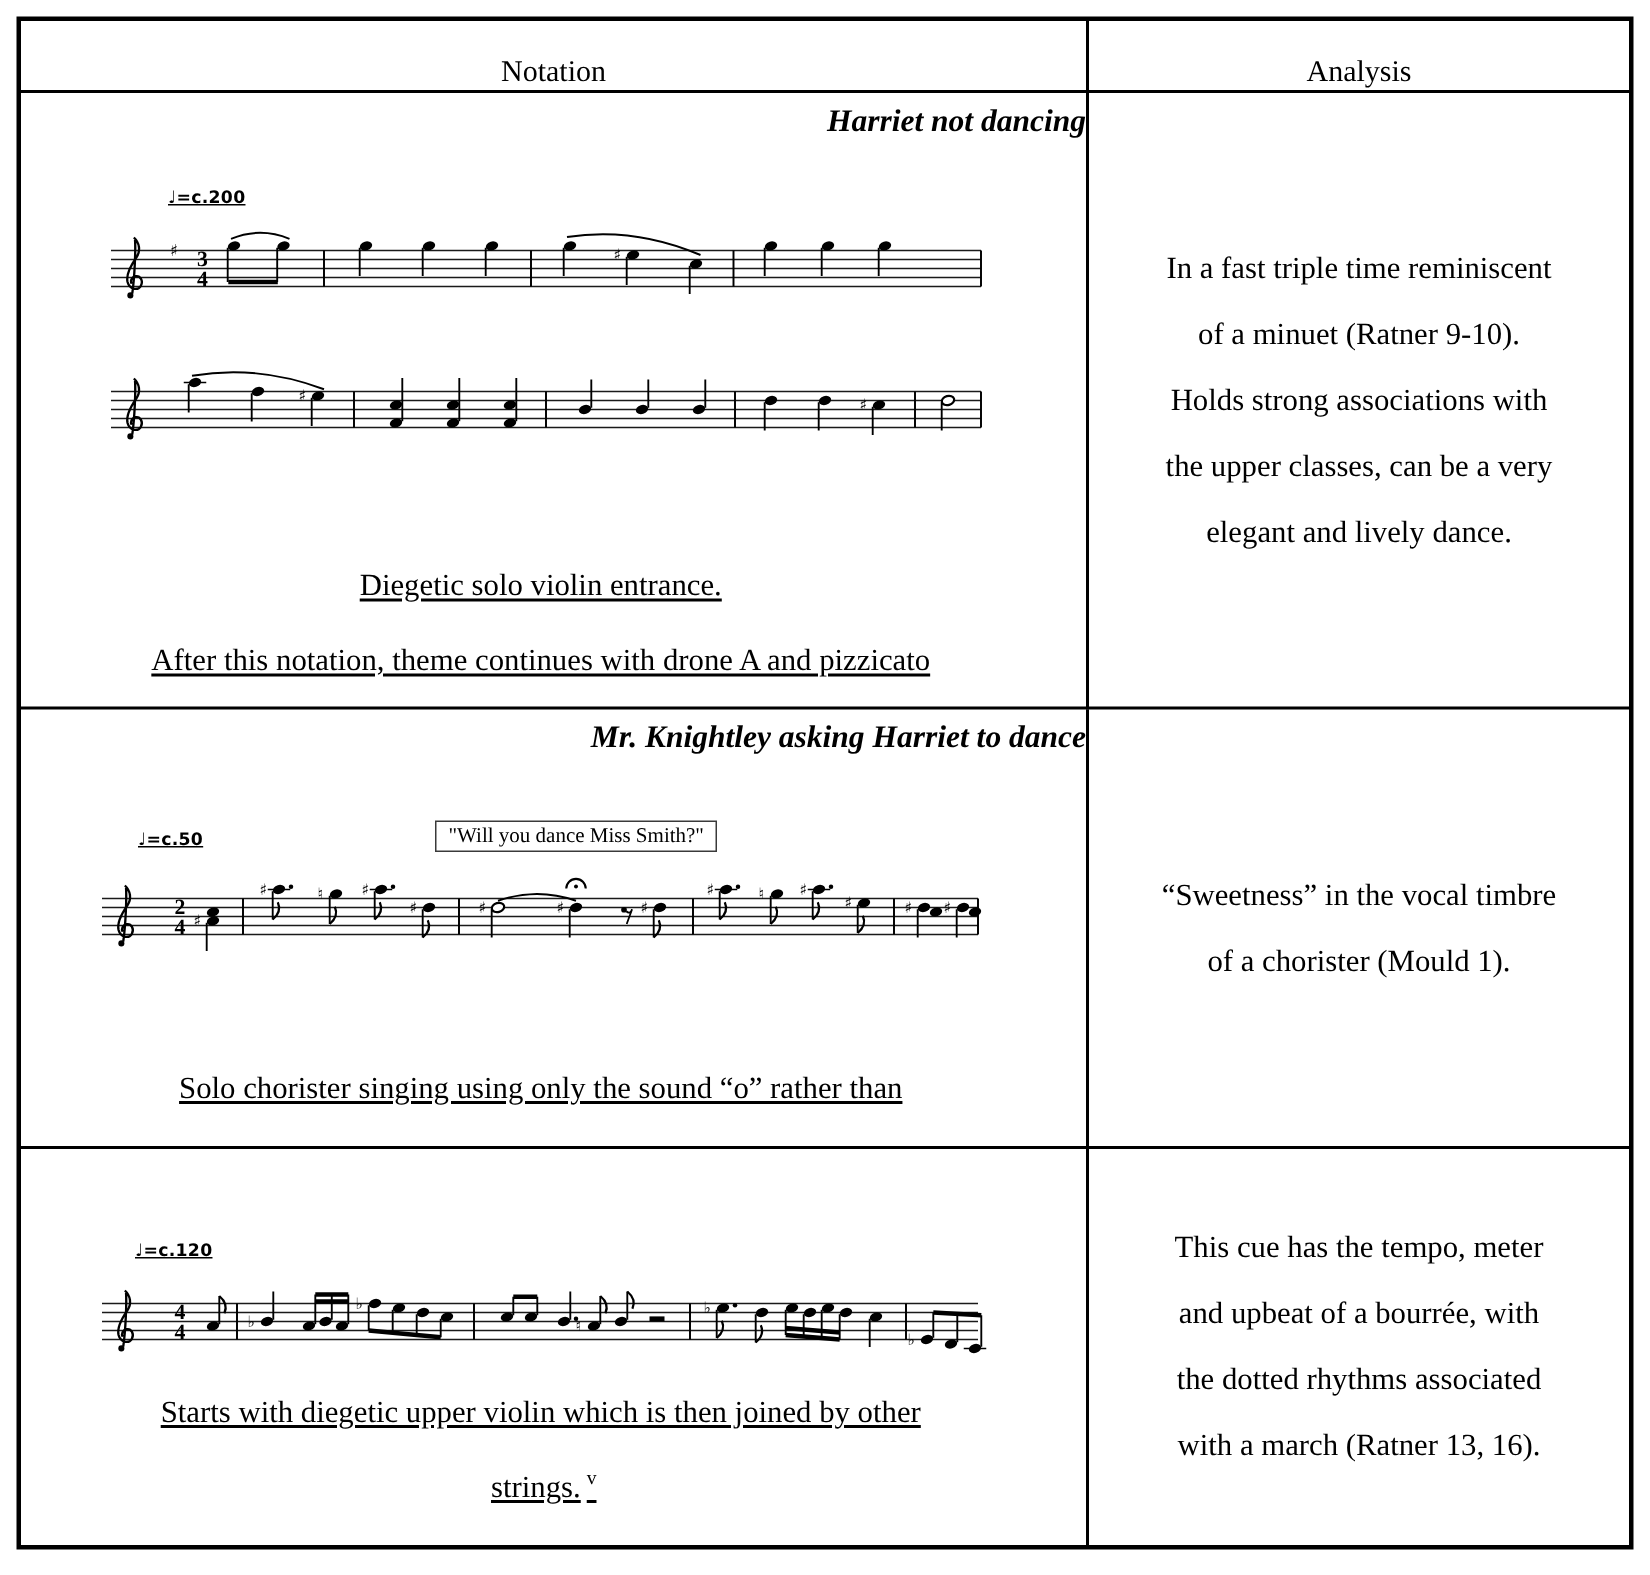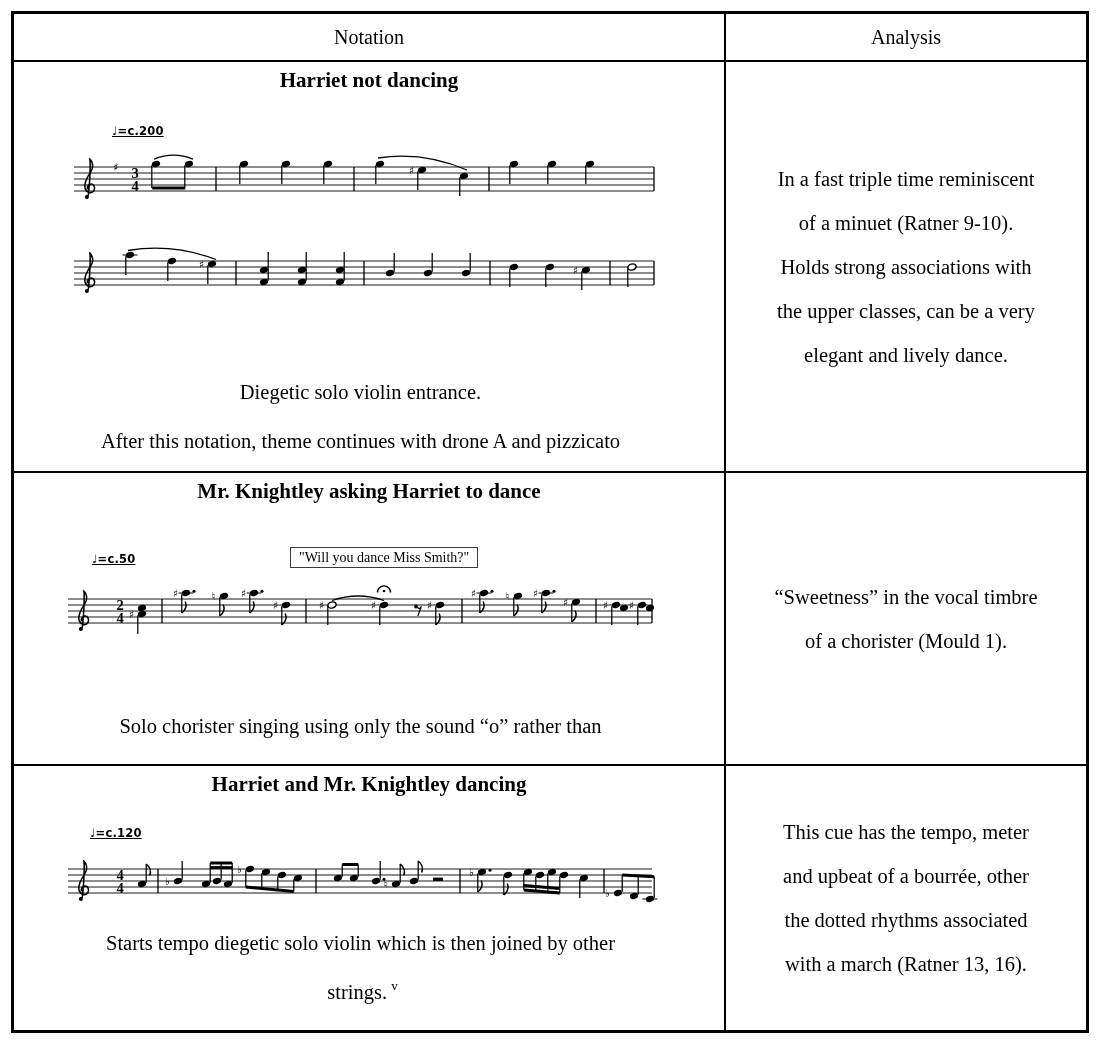--- a/index.html
+++ b/index.html
@@ -5,32 +5,32 @@
   html,body{margin:0;padding:0;}
   body{width:1100px;height:1050px;background:#fff;position:relative;
        font-family:"Liberation Serif",serif;color:#000;}
   .tbl{position:absolute;left:11px;top:11px;width:1078px;height:1022px;
        border:3px solid #000;display:grid;
        grid-template-columns:712px auto;
        grid-template-rows:48px 411px 293px auto;box-sizing:border-box;}
   .cell{box-sizing:border-box;}
   .bR{border-right:2.5px solid #000;}
   .bB{border-bottom:2.5px solid #000;}
-  .hcell{display:flex;align-items:center;justify-content:center;font-size:20px;}
+  .hcell{display:flex;align-items:flex-end;justify-content:center;font-size:20px;}
   .ncell{position:relative;overflow:hidden;}
   .acell{display:flex;flex-direction:column;align-items:center;justify-content:center;
          padding:0 16px;}
-  .row-title{position:absolute;top:6px;left:0;right:0;text-align:center;
-             font-weight:bold;font-size:21px;}
+  .row-title{position:absolute;top:6px;left:0;right:0;text-align:right;
+             font-weight:bold;font-size:21px;font-style:italic;}
   .tempo{position:absolute;font-family:"DejaVu Sans",sans-serif;font-weight:bold;
          font-size:11.5px;letter-spacing:0.2px;text-decoration:underline;}
   .staff{position:absolute;}
   .lyricbox{position:absolute;border:1.3px solid #3a3a3a;background:#fff;
             font-size:14px;line-height:17px;padding:1px 8px;white-space:nowrap;}
-  .caps{position:absolute;left:0;right:13px;text-align:center;}
+  .caps{position:absolute;left:0;right:13px;text-align:center;text-decoration:underline;}
   .cap-line{font-size:20.5px;line-height:44px;}
   .cap-line sup{font-size:13px;position:relative;top:-1px;margin-left:4px;}
   .aline{font-size:20.5px;line-height:44px;text-align:center;}
   svg{display:block;}
 </style>
 </head>
 <body>
 
 <div class="tbl">
 
@@ -250,21 +250,20 @@
       <div class="cap-line"><span>Solo chorister singing using only the sound “o” rather than</span><sup></sup></div>
     </div>
   </div>
 
   <div class="cell acell bB">
     <div class="aline">“Sweetness” in the vocal timbre</div>
     <div class="aline">of a chorister (Mould 1).</div>
   </div>
 
   <div class="cell ncell bR">
-    <div class="row-title">Harriet and Mr. Knightley dancing</div>
     <div class="tempo" style="left:76px;top:60px;">♩=c.120</div>
     <div class="staff" style="left:26px;top:79px;">
         <svg width="644" height="68" viewBox="0 0 644 68">
           <line x1="28" y1="24" x2="612" y2="24" stroke="#1a1a1a" stroke-width="1"></line>
           <line x1="28" y1="30" x2="612" y2="30" stroke="#1a1a1a" stroke-width="1"></line>
           <line x1="28" y1="36" x2="612" y2="36" stroke="#1a1a1a" stroke-width="1"></line>
           <line x1="28" y1="42" x2="612" y2="42" stroke="#1a1a1a" stroke-width="1"></line>
           <line x1="28" y1="48" x2="612" y2="48" stroke="#1a1a1a" stroke-width="1"></line>
           <line x1="118" y1="24" x2="118" y2="48" stroke="#000" stroke-width="1.3"></line>
           <line x1="276" y1="24" x2="276" y2="48" stroke="#000" stroke-width="1.3"></line>
@@ -341,25 +340,25 @@
           <line x1="170.2" y1="22.6" x2="192.2" y2="22.6" stroke="#000" stroke-width="3"></line>
           <line x1="205.8" y1="42" x2="253.8" y2="46.5" stroke="#000" stroke-width="3"></line>
           <line x1="302.2" y1="19.5" x2="318.2" y2="19.5" stroke="#000" stroke-width="3"></line>
           <line x1="483.8" y1="45" x2="519.8" y2="48" stroke="#000" stroke-width="3"></line>
           <line x1="483.8" y1="40.4" x2="519.8" y2="43.4" stroke="#000" stroke-width="3"></line>
           <line x1="582.2" y1="30" x2="614.2" y2="31.8" stroke="#000" stroke-width="3"></line>
           <rect x="393" y="32.6" width="10" height="3.4" fill="#000"></rect>
         </svg>
       </div>
     <div class="caps" style="bottom:16px;">
-      <div class="cap-line"><span>Starts tempo diegetic solo violin which is then joined by other</span><sup></sup></div>
+      <div class="cap-line"><span>Starts with diegetic upper violin which is then joined by other</span><sup></sup></div>
       <div class="cap-line"><span>strings.</span><sup>v</sup></div>
     </div>
   </div>
 
   <div class="cell acell">
     <div class="aline">This cue has the tempo, meter</div>
-    <div class="aline">and upbeat of a bourrée, other</div>
+    <div class="aline">and upbeat of a bourrée, with</div>
     <div class="aline">the dotted rhythms associated</div>
     <div class="aline">with a march (Ratner 13, 16).</div>
   </div>
 
 </div>
 
 </body></html>

